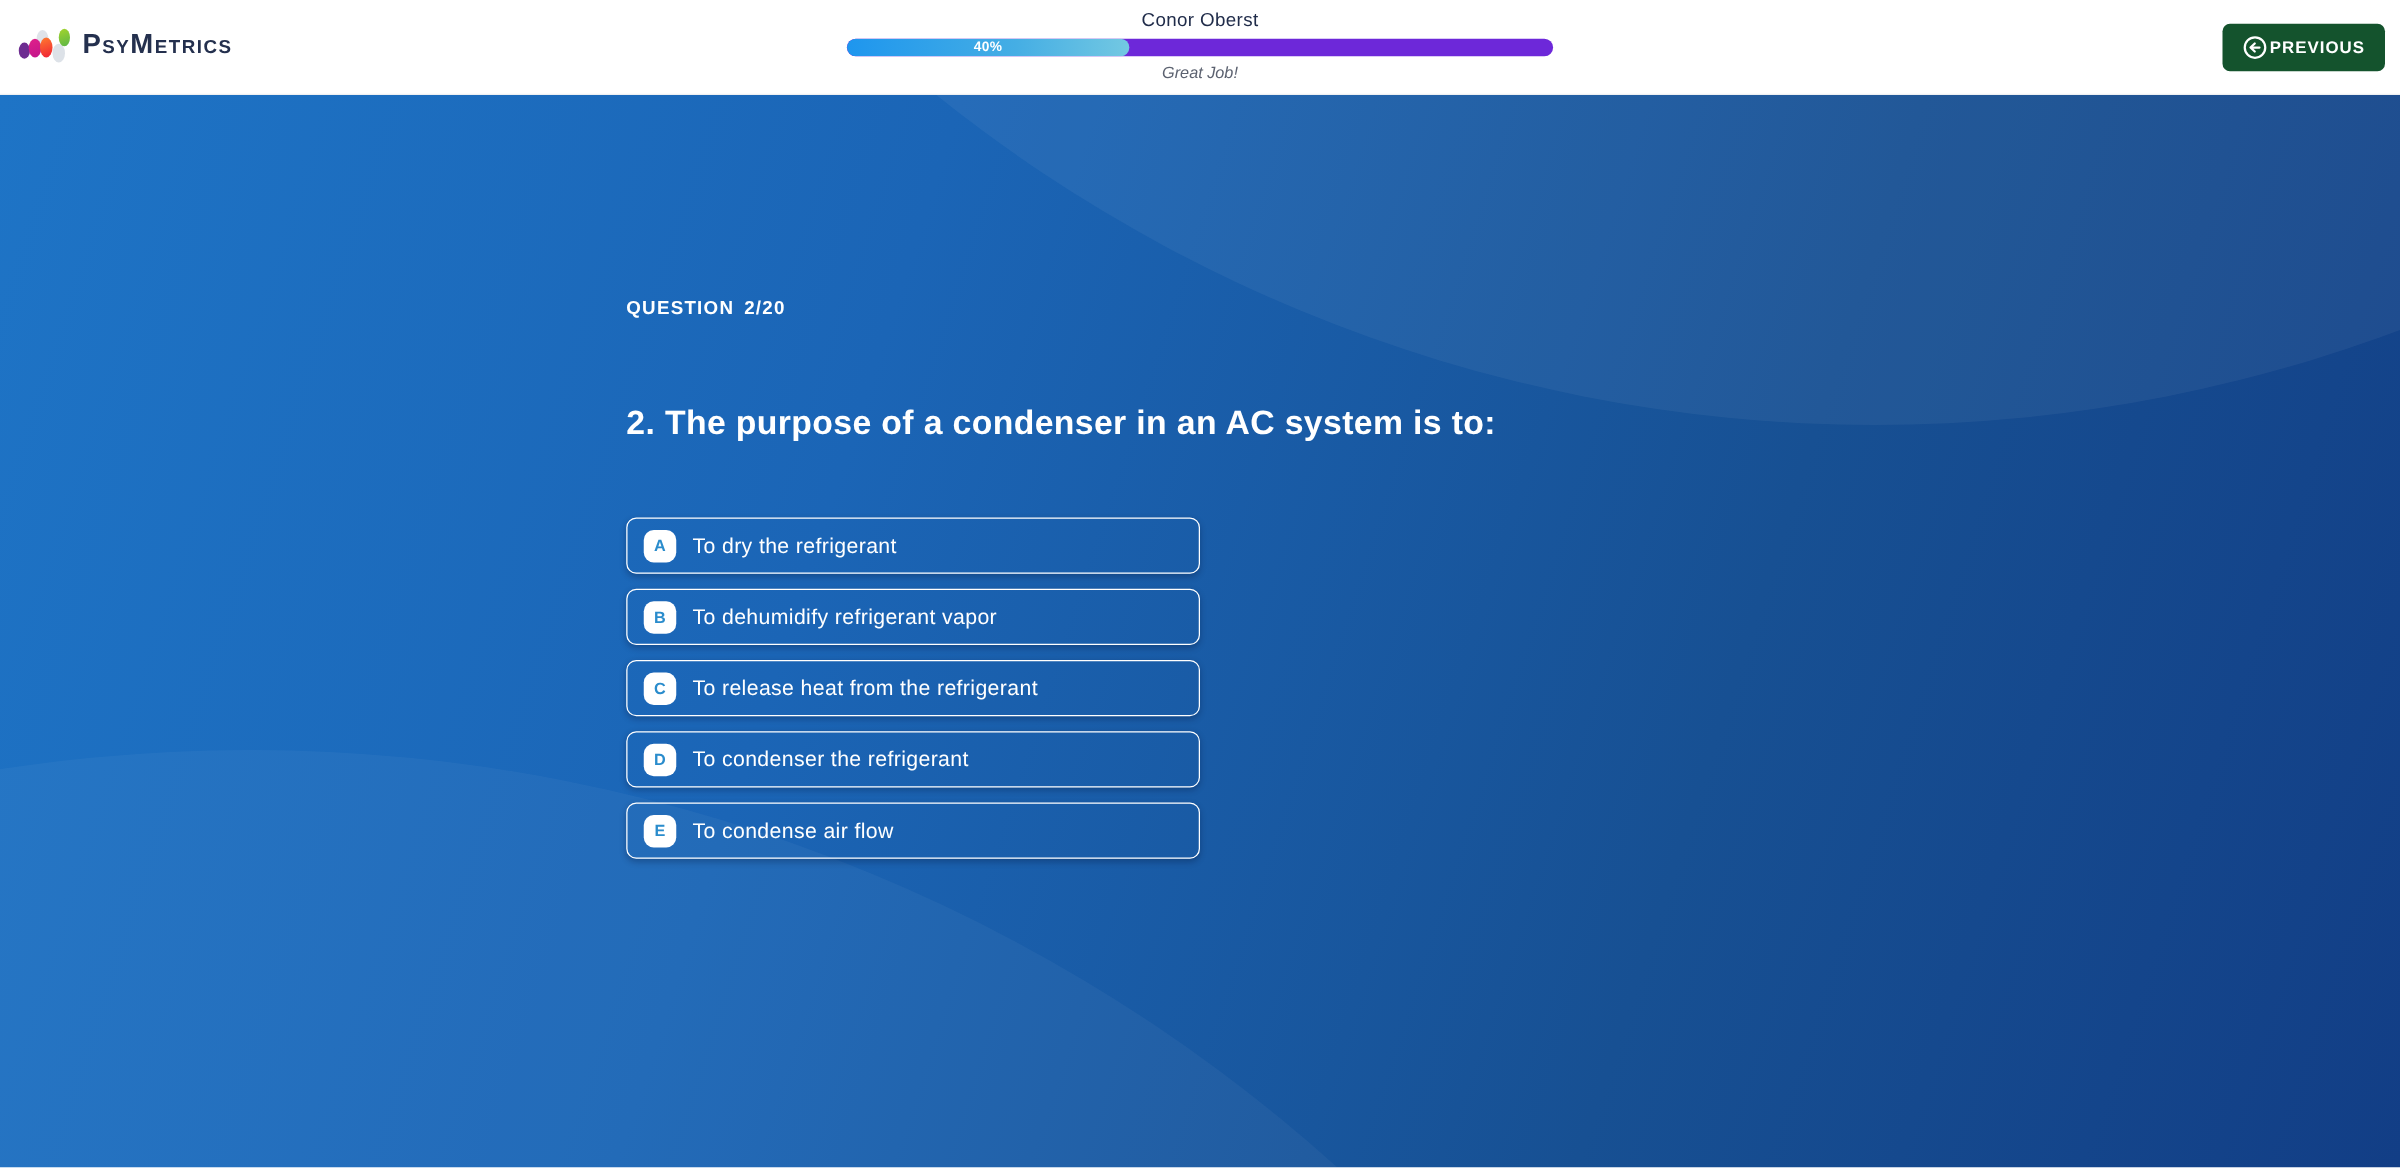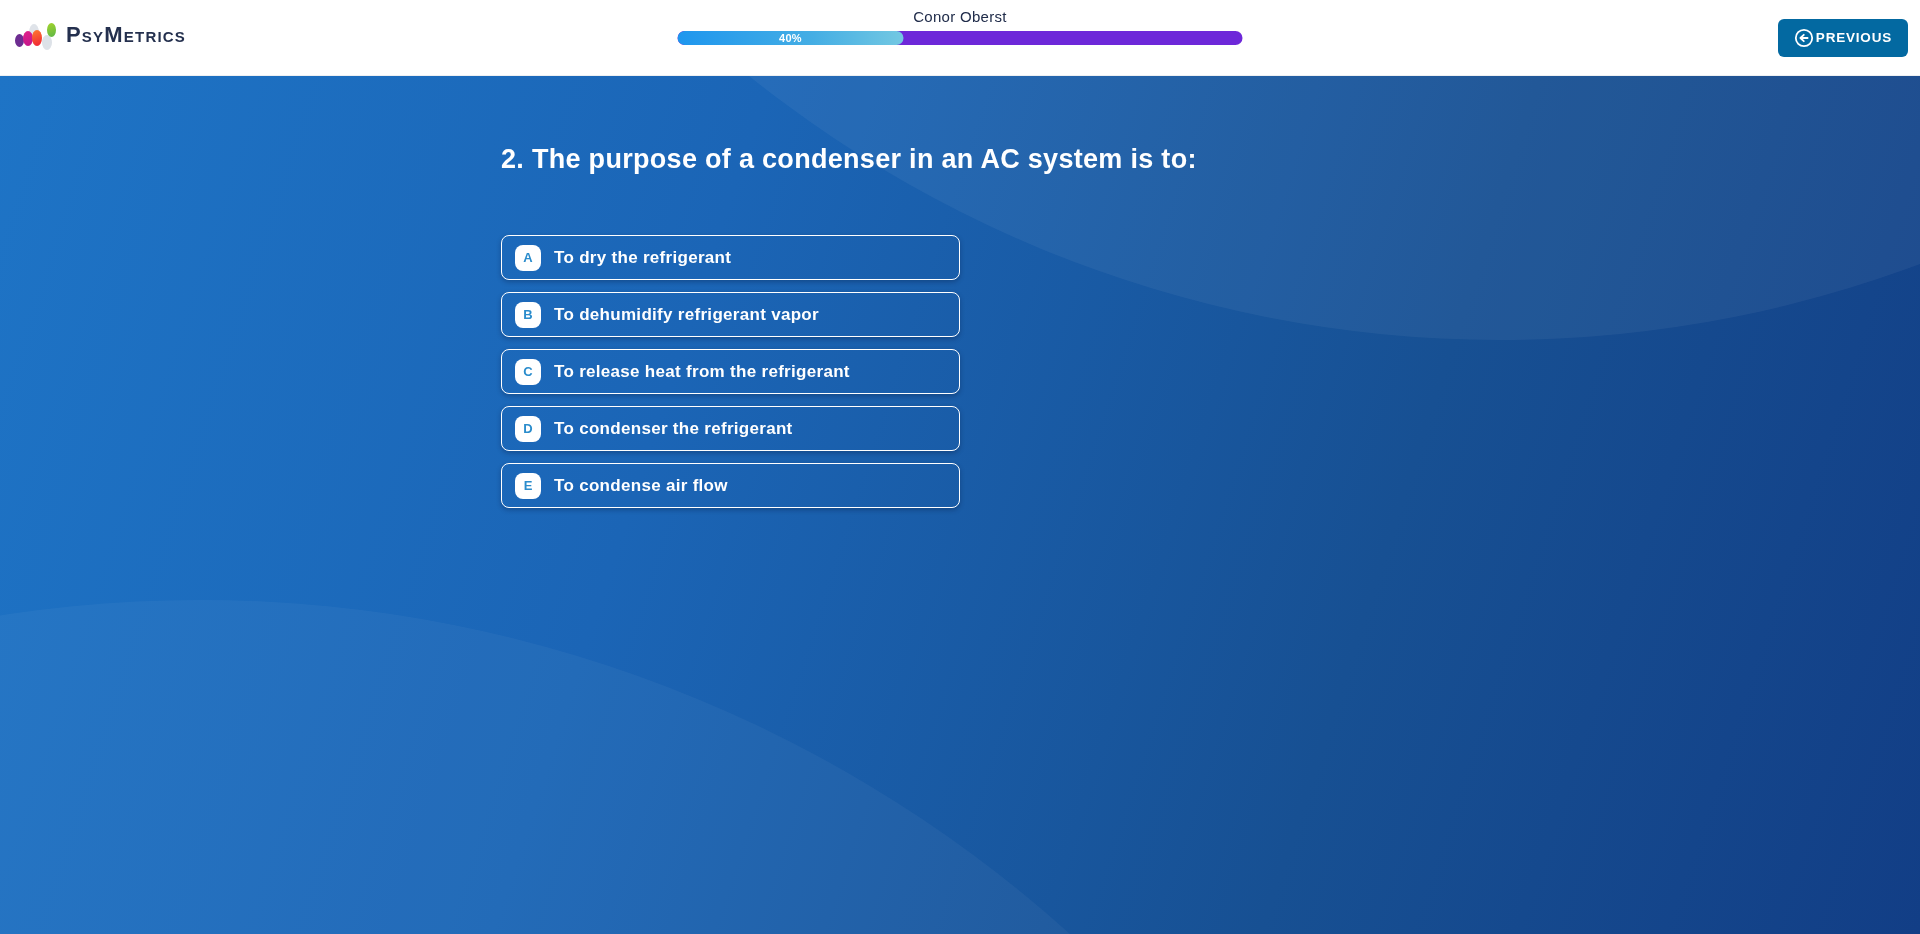--- a/index.html
+++ b/index.html
@@ -54,21 +54,21 @@
     height: 100%;
     background: linear-gradient(90deg, #1e96ee 0%, #45aee4 60%, #73c8e2 100%);
     border-radius: 7px;
     display: flex; align-items: center; justify-content: center;
   }
   .fill span { font-size: 11px; font-weight: 700; color: #ffffff; letter-spacing: .3px; }
   .caption { margin-top: 5px; font-size: 13px; font-style: italic; color: #5c6270; }
 
   .prev-btn {
     display: flex; align-items: center; gap: 2px;
-    background: #0369a1;
+    background: #14532d;
     border: none;
     border-radius: 6px;
     height: 38px;
     padding: 0 16px;
     cursor: pointer;
     justify-content: flex-end;
   }
   .prev-btn span {
     color: #ffffff; font-weight: 700; font-size: 13.5px;
     letter-spacing: .8px; font-family: "Liberation Sans", sans-serif;
@@ -124,21 +124,21 @@
     background: #ffffff;
     border-radius: 8px;
     display: flex; align-items: center; justify-content: center;
     font-size: 13px; font-weight: 700;
     color: #2a8ccc;
     flex: 0 0 auto;
   }
   .opt-text {
     color: #ffffff;
     font-size: 17px;
-    font-weight: 700;
+    font-weight: 400;
     letter-spacing: .3px;
   }
 </style>
 </head>
 <body>
 
 <header class="header">
   <div class="brand">
     <span class="logo-icon">
       <i class="ld-g1"></i>
@@ -151,36 +151,40 @@
     <span class="brand-text">PsyMetrics</span>
   </div>
 
   <div class="progress-col">
     <div class="user-name">Conor Oberst</div>
     <div class="track">
       <div class="fill" style="width: 40%;">
         <span>40%</span>
       </div>
     </div>
+    <div class="caption">Great Job!</div>
   </div>
 
   <button class="prev-btn">
     <svg width="20" height="20" viewBox="0 0 20 20">
       <circle cx="10" cy="10" r="8.2" fill="none" stroke="#ffffff" stroke-width="1.8"></circle>
       <path d="M13.6 10 H7.2 M9.8 6.8 L6.4 10 L9.8 13.2" fill="none" stroke="#ffffff" stroke-width="1.8" stroke-linecap="round" stroke-linejoin="round"></path>
     </svg>
     <span>PREVIOUS</span>
   </button>
 </header>
 
 <main class="main">
   <div class="swoosh swoosh-tr"></div>
   <div class="swoosh swoosh-bl"></div>
 
   <div class="content">
+    <div class="q-label">
+      <span>QUESTION</span><span class="counter">2/20</span>
+    </div>
 
     <h1 class="q-title">2. The purpose of a condenser in an AC system is to:</h1>
 
     <div class="options">
       <button class="option">
         <span class="badge">A</span>
         <span class="opt-text">To dry the refrigerant</span>
       </button>
       <button class="option">
         <span class="badge">B</span>

